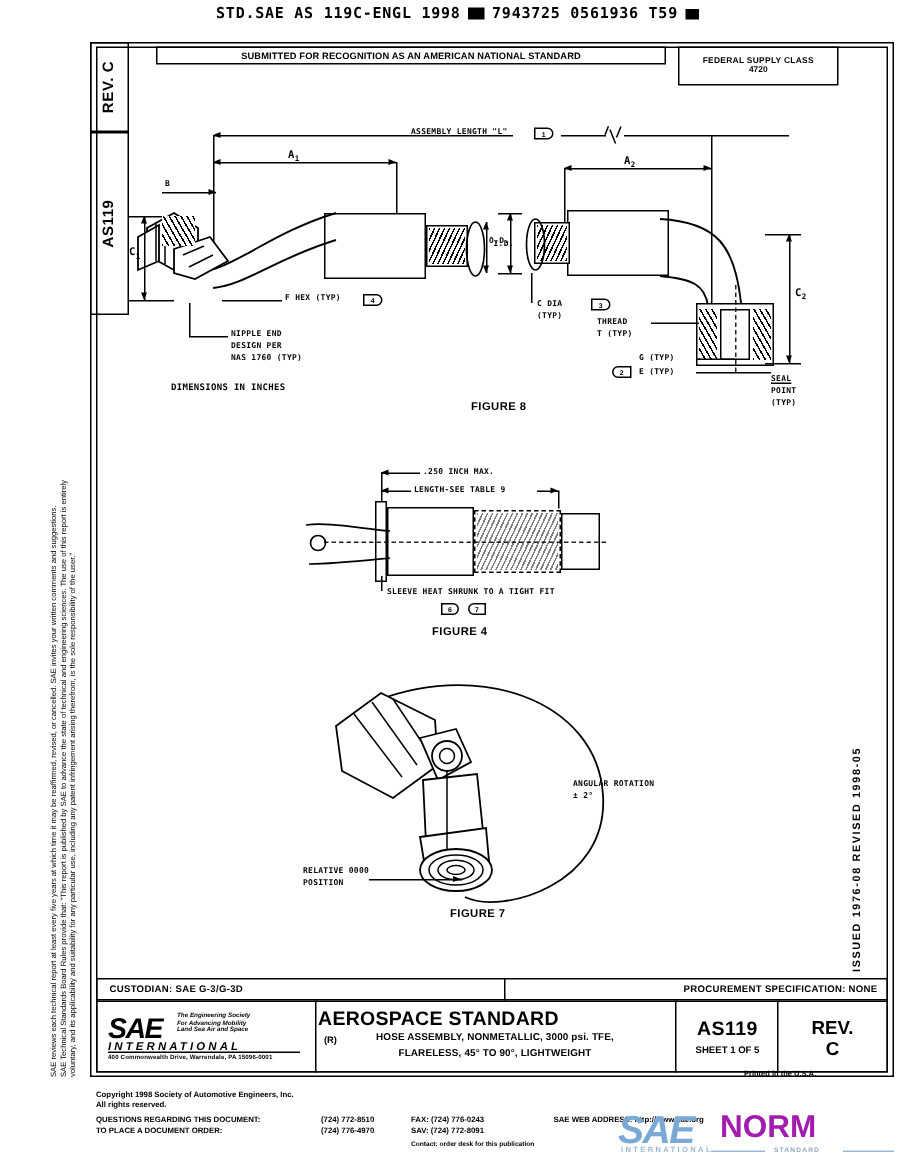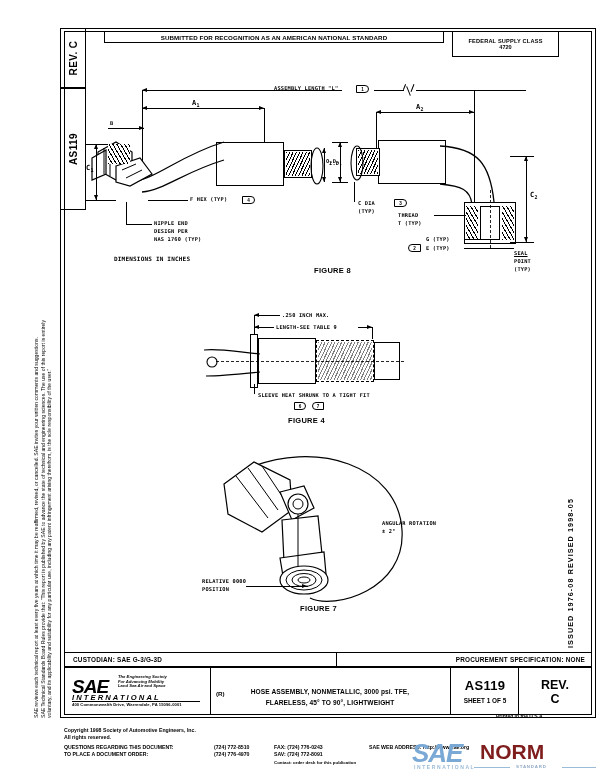--- a/index.html
+++ b/index.html
@@ -121,32 +121,38 @@
   #contacts{left:64px;top:744px;font-size:5.2px;line-height:7.4px;font-weight:bold;}
   .cgrid{display:grid;grid-template-columns:150px 60px 95px 150px;}
   .cgrid div{white-space:nowrap;}
   #printed{left:496px;top:713px;font-size:5px;font-weight:bold;}
 
   
   #wm{right:2px;bottom:0px;width:186px;height:40px;}
   #wm .sa{position:absolute;left:0;top:2px;font-size:26px;font-weight:900;
      font-style:italic;color:#7aa9d6;letter-spacing:-1px;}
   #wm .norm{position:absolute;left:68px;top:4px;font-size:21px;font-weight:900;
-     color:#7f1d1d;letter-spacing:0px;}
+     color:#a21caf;letter-spacing:0px;}
   #wm .intl{position:absolute;left:2px;top:28px;font-size:5px;font-weight:bold;
      color:#9bbcd8;letter-spacing:1.6px;}
   #wm .std{position:absolute;left:104px;top:28px;font-size:4.4px;font-weight:bold;
      color:#8fa9c4;letter-spacing:.8px;}
   #wm .ln{position:absolute;top:31px;height:1px;background:#9bbcd8;}
 </style>
 </head>
 <body>
 
 <div class="page">
 
+  <div class="abs" id="bar-strip">
+    <span class="btxt">STD.SAE AS 119C-ENGL 1998</span>
+    <span class="blk"></span>
+    <span class="btxt">7943725 0561936 T59</span>
+    <span class="blk sm"></span>
+  </div>
 
   <div class="bx" id="frame"></div>
   <div class="bx" id="inner-frame"></div>
 
   <div class="bx" id="tab-rev">
     <div class="tabtxt">
       <span>REV.</span>
       <span>C</span>
     </div>
   </div>
@@ -378,20 +384,23 @@
     <span class="logo-tag">
       <span>The Engineering Society</span><br>
       <span>For Advancing Mobility</span><br>
       <span>Land Sea Air and Space</span>
     </span>
     <span class="logo-int">INTERNATIONAL</span>
     <span class="logo-bar"></span>
     <span class="logo-addr">400 Commonwealth Drive, Warrendale, PA 15096-0001</span>
   </div>
 
+  <div class="abs" id="aero-title">
+    <span class="t">AEROSPACE STANDARD</span>
+  </div>
   <span class="abs" id="rmark">(R)</span>
   <div class="abs" id="aero-sub">
     <div class="r">HOSE ASSEMBLY, NONMETALLIC, 3000 psi. TFE,</div>
     <div class="r">FLARELESS, 45° TO 90°, LIGHTWEIGHT</div>
   </div>
 
   <div class="abs" id="docnum">
     <div class="n" style="margin-top:8px;">AS119</div>
     <div class="s">SHEET 1 OF 5</div>
   </div>

